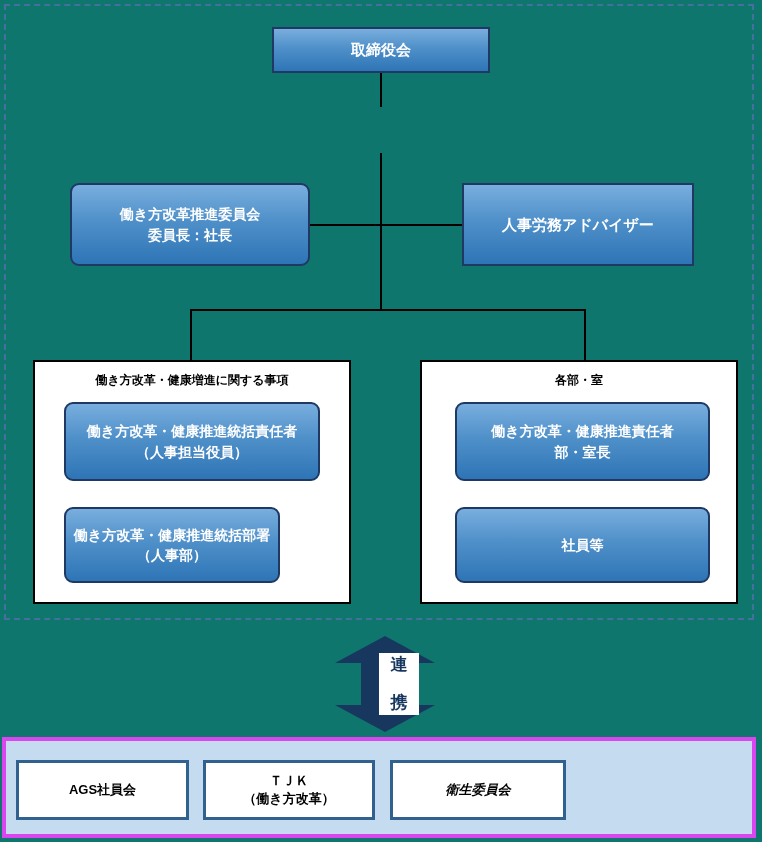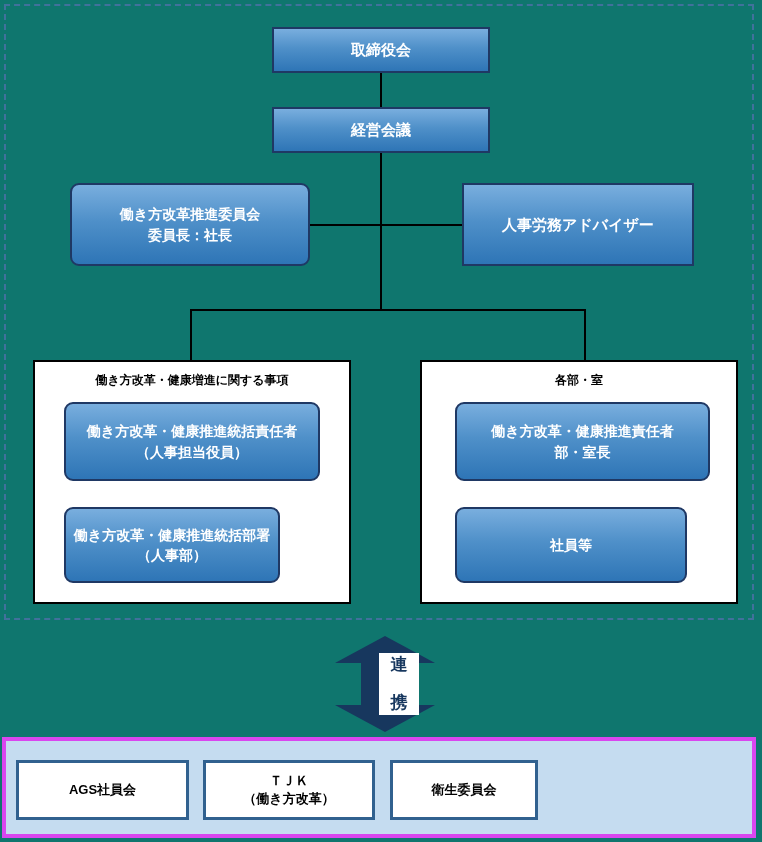--- a/index.html
+++ b/index.html
@@ -28,21 +28,21 @@
   .fs14 { font-size:14px;border-radius:9px; }
 
   .node-board      { left:272px; top:27px;  width:218px; height:46px; }
   .node-management { left:272px; top:107px; width:218px; height:46px; }
   .node-committee  { left:70px;  top:183px; width:240px; height:83px; }
   .node-advisor    { left:462px; top:183px; width:232px; height:83px; }
 
   .lg-box1 { left:64px;  top:402px; width:256px; height:79px; }
   .lg-box2 { left:64px;  top:507px; width:216px; height:76px; }
   .rg-box1 { left:455px; top:402px; width:255px; height:79px; }
-  .rg-box2 { left:455px; top:507px; width:232px; height:76px; }
+  .rg-box2 { left:455px; top:507px; width:255px; height:76px; }
 
   
   .group {
     position:absolute; top:360px; width:318px; height:244px;
     border:2px solid #000; background:#fff;
   }
   .group-left  { left:33px; }
   .group-right { left:420px; }
   .group-title {
     position:absolute; left:0; top:10px; width:100%;
@@ -77,21 +77,21 @@
   }
   .band-box {
     position:absolute; top:19px; height:60px;
     background:#fff; border:3px solid #31618f;
     display:flex; flex-direction:column; justify-content:center; align-items:center;
     font-weight:bold; font-size:13px; color:#000; text-align:center; line-height:1.4;
   }
   .band-box span:empty { display:none; }
   .bb1 { left:10px;  width:173px; }
   .bb2 { left:197px; width:172px; }
-  .bb3 { left:384px; width:148px; }
+  .bb3 { left:384px; width:176px;font-style:italic; }
   .bb4 { left:571px; width:175px; }
 </style>
 </head>
 <body>
 
 <div class="canvas">
 
   <div class="dashed-frame"></div>
 
   <div class="line v-board-mgmt"></div>
@@ -100,23 +100,20 @@
   <div class="line h-split"></div>
   <div class="line v-left-drop"></div>
   <div class="line v-right-drop"></div>
   <div class="line v-lg-inner"></div>
   <div class="line v-rg-inner"></div>
 
   <div class="gnode fs15 node-board">
     <span>取締役会</span>
   </div>
 
-  <div class="gnode fs15 node-management">
-    <span>経営会議</span>
-  </div>
 
   <div class="gnode fs14 node-committee">
     <span>働き方改革推進委員会</span>
     <span>委員長：社長</span>
   </div>
 
   <div class="gnode fs15 node-advisor">
     <span>人事労務アドバイザー</span>
   </div>
 

